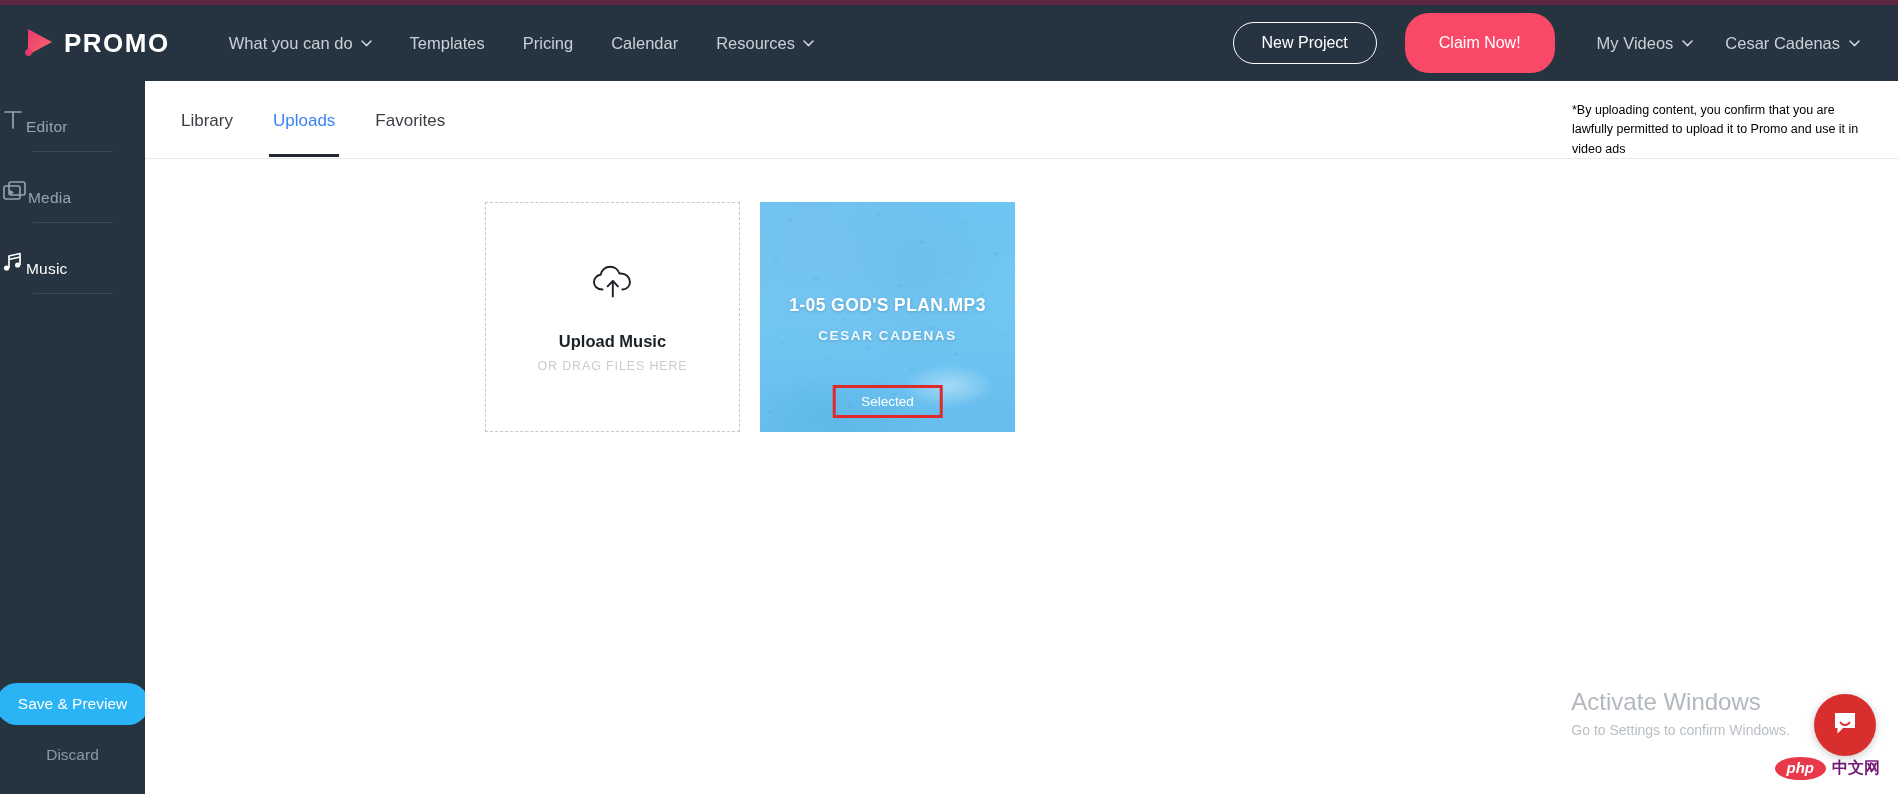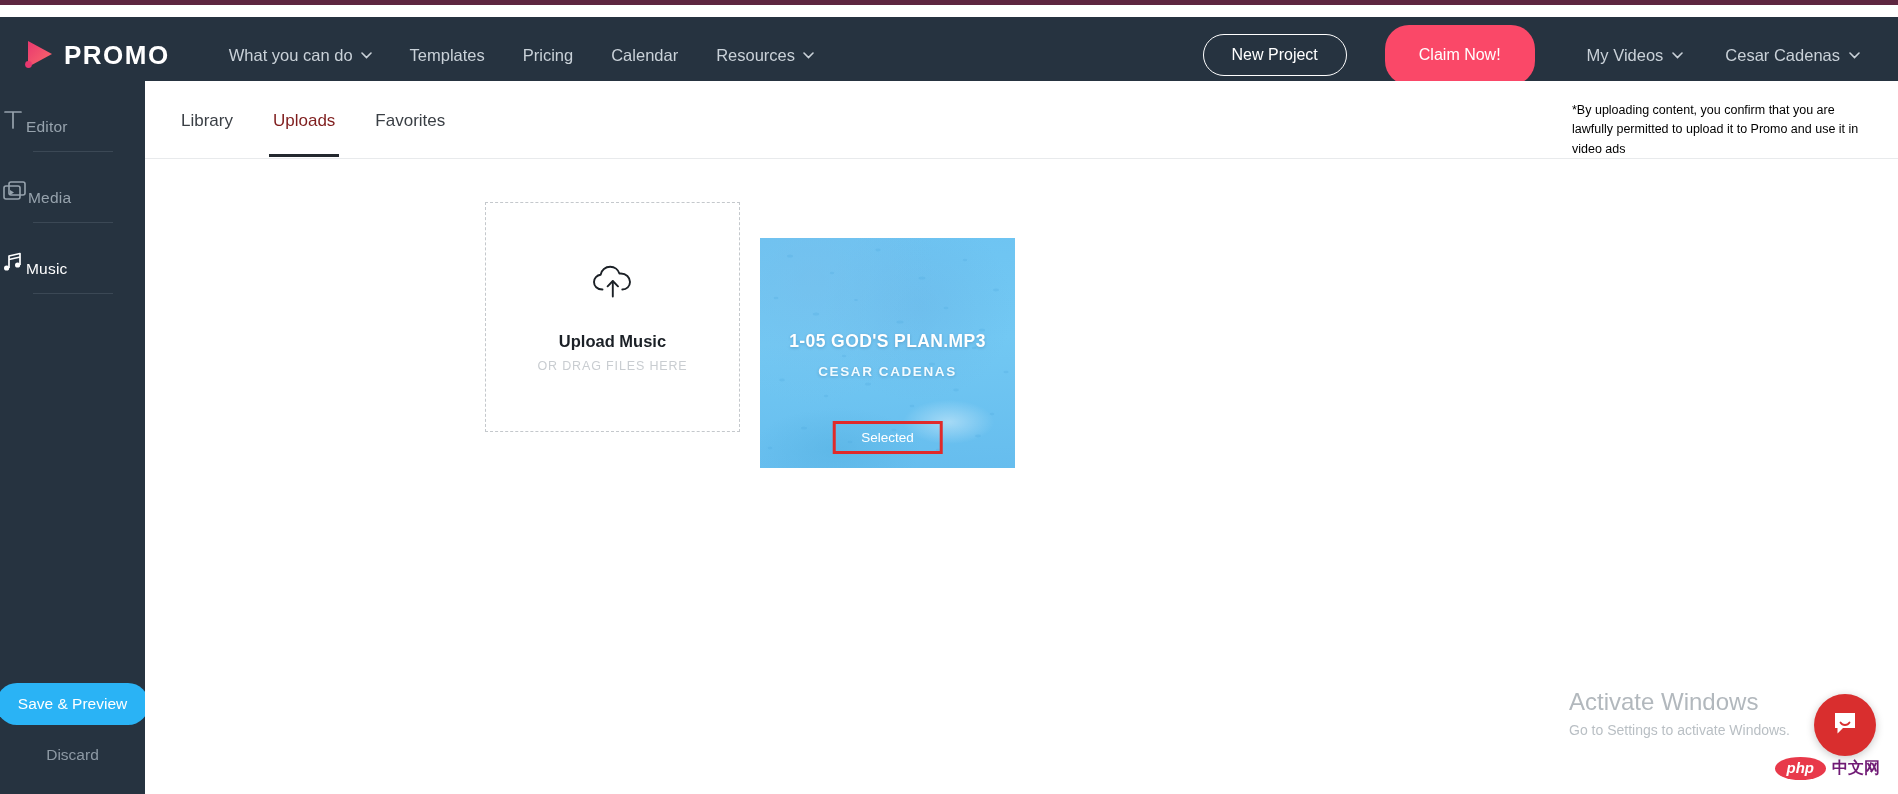--- a/index.html
+++ b/index.html
@@ -13,21 +13,21 @@
 
   
   .top-strip {
     position: absolute; top: 0; left: 0;
     width: 1898px; height: 5px;
     background: #5e2640;
   }
 
   
   .header {
-    position: absolute; top: 17px; left: 0;
+    position: absolute; top: 5px; left: 0;
     width: 1898px; height: 76px;
     background: #263340;
     display: flex; align-items: center;
   }
   .logo-wrap {
     display: flex; align-items: center;
     margin-left: 22px; margin-right: 40px;
     height: 100%;
   }
   .logo-mark { width: 34px; height: 34px; display:block; }
@@ -40,21 +40,21 @@
     color: #c9d1d8; font-size: 16.5px;
     padding: 0 19px; cursor: pointer;
     display: flex; align-items: center; gap: 8px;
     white-space: nowrap;
   }
   .caret { display: inline-block; width: 11px; height: 7px; }
   .caret svg { display: block; }
 
   .header-right {
     margin-left: auto; display: flex; align-items: center;
-    height: 100%; padding-right: 22px; gap: 10px;
+    height: 100%; padding-right: 22px; gap: 0;
   }
   .btn-new-project {
     color: #ffffff; font-size: 16px;
     border: 1.5px solid #ffffff; border-radius: 24px;
     padding: 11px 28px; background: transparent;
     cursor: pointer; white-space: nowrap;
     font-family: "Liberation Sans", sans-serif;
     margin-right: 28px;
   }
   .btn-claim {
@@ -119,21 +119,21 @@
     position: relative; height: 78px;
     border-bottom: 1px solid #e8eaec;
     display: flex; align-items: center;
     padding-left: 32px;
   }
   .tab {
     font-size: 17px; color: #3a3f45;
     margin-right: 32px; padding: 28px 4px 26px 4px;
     cursor: pointer; position: relative; white-space: nowrap;
   }
-  .tab.active { color: #7f1d1d; }
+  .tab.active { color: #3b82f6; }
   .tab.active::after {
     content: ""; position: absolute;
     left: 0; right: 0; bottom: 0;
     height: 3px; background: #23282e;
   }
   .disclaimer {
     position: absolute; right: 26px; top: 20px;
     width: 300px; text-align: left;
     font-size: 12.5px; line-height: 1.55;
     color: #000000;
@@ -160,21 +160,20 @@
   .dz-sub {
     font-size: 12.5px; color: #c9cdd1;
     letter-spacing: .85px;
   }
 
   .music-card {
     position: relative;
     width: 255px; height: 230px;
     overflow: hidden; cursor: pointer;
     background: #be185d;
-    margin-top: 36px;
   }
   .card-bg {
     position: absolute; inset: 0;
     background:
       radial-gradient(ellipse 70px 34px at 74% 80%, rgba(255,255,255,.40), rgba(255,255,255,0) 65%),
       radial-gradient(ellipse 120px 60px at 30% 92%, rgba(86,178,226,.55), rgba(86,178,226,0) 70%),
       radial-gradient(circle at 20% 18%, rgba(120,190,235,.55), rgba(120,190,235,0) 45%),
       radial-gradient(circle at 62% 30%, rgba(106,180,230,.45), rgba(106,180,230,0) 42%),
       linear-gradient(178deg, #6ec4f2 0%, #72c8f3 45%, #66bdee 100%);
   }
@@ -421,21 +420,21 @@
 
       <div class="selected-wrap">
         <button class="selected-btn">Selected</button>
       </div>
     </div>
 
   </div>
 
   <div class="activate-windows">
     <div class="aw-title">Activate Windows</div>
-    <div class="aw-sub">Go to Settings to activate Windows.</div>
+    <div class="aw-sub">Go to Settings to confirm Windows.</div>
   </div>
 
   <div class="php-watermark">
     <span class="php-pill">php</span>
     <span class="php-cn">中文网</span>
   </div>
 
   <div class="intercom">
     <span>
       <svg width="30" height="30" viewBox="0 0 30 30">

